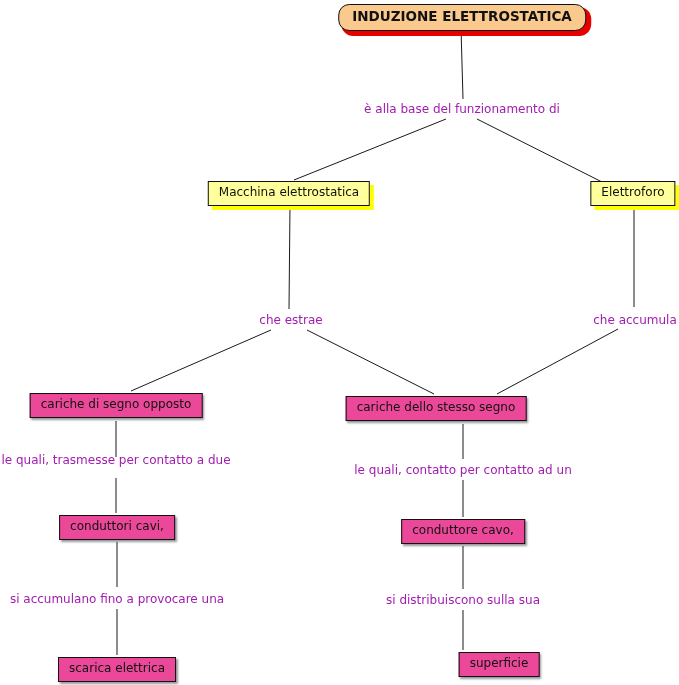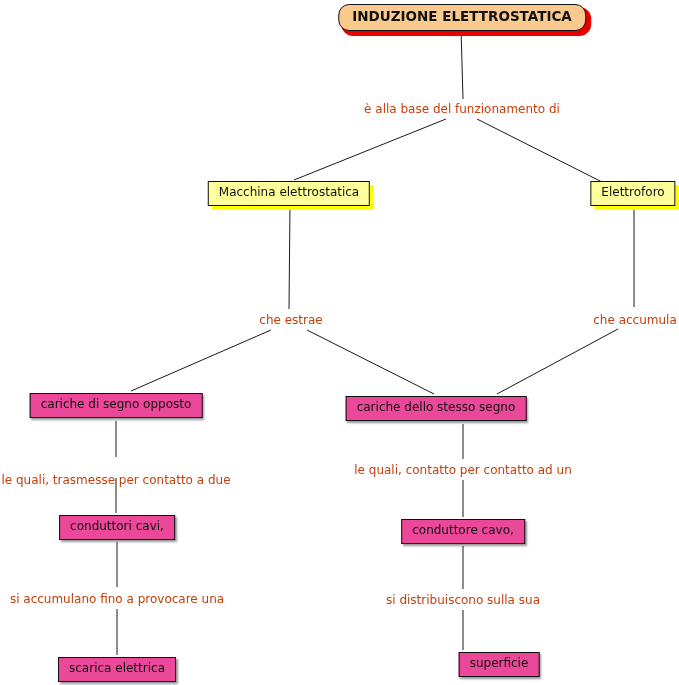--- a/index.html
+++ b/index.html
@@ -51,21 +51,21 @@
   .yellow-box {
     background: #FFFF9C;
     box-shadow: 4px 4px 0 0 #FFFF00;
   }
   .blue-box {
     background: #ec4899;
     box-shadow: 1.5px 2px 2px rgba(60, 70, 75, 0.55);
   }
   .edge-label {
     font-size: 12px;
-    color: #c2410c;
+    color: #a21caf;
     padding: 1px 2px;
   }
 </style>
 </head>
 <body>
 
 <div class="canvas">
 
   <svg class="edges" viewBox="0 0 679 685" xmlns="http://www.w3.org/2000/svg">
     <line x1="461" y1="28" x2="463" y2="99"></line>
@@ -95,21 +95,21 @@
   <div class="node box yellow-box" style="left:633px; top:181px;">Elettroforo</div>
 
   <div class="node edge-label" style="left:291px; top:312px;">che estrae</div>
 
   <div class="node edge-label" style="left:635px; top:312px;">che accumula</div>
 
   <div class="node box blue-box" style="left:116px; top:393px;">cariche di segno opposto</div>
 
   <div class="node box blue-box" style="left:436px; top:396px;">cariche dello stesso segno</div>
 
-  <div class="node edge-label" style="left:116px; top:472px;">le quali, trasmesse per contatto a due</div>
+  <div class="node edge-label" style="left:116px; top:452px;">le quali, trasmesse per contatto a due</div>
 
   <div class="node edge-label" style="left:463px; top:462px;">le quali, contatto per contatto ad un</div>
 
   <div class="node box blue-box" style="left:117px; top:515px;">conduttori cavi,</div>
 
   <div class="node box blue-box" style="left:463px; top:519px;">conduttore cavo,</div>
 
   <div class="node edge-label" style="left:117px; top:591px;">si accumulano fino a provocare una</div>
 
   <div class="node edge-label" style="left:463px; top:592px;">si distribuiscono sulla sua</div>

